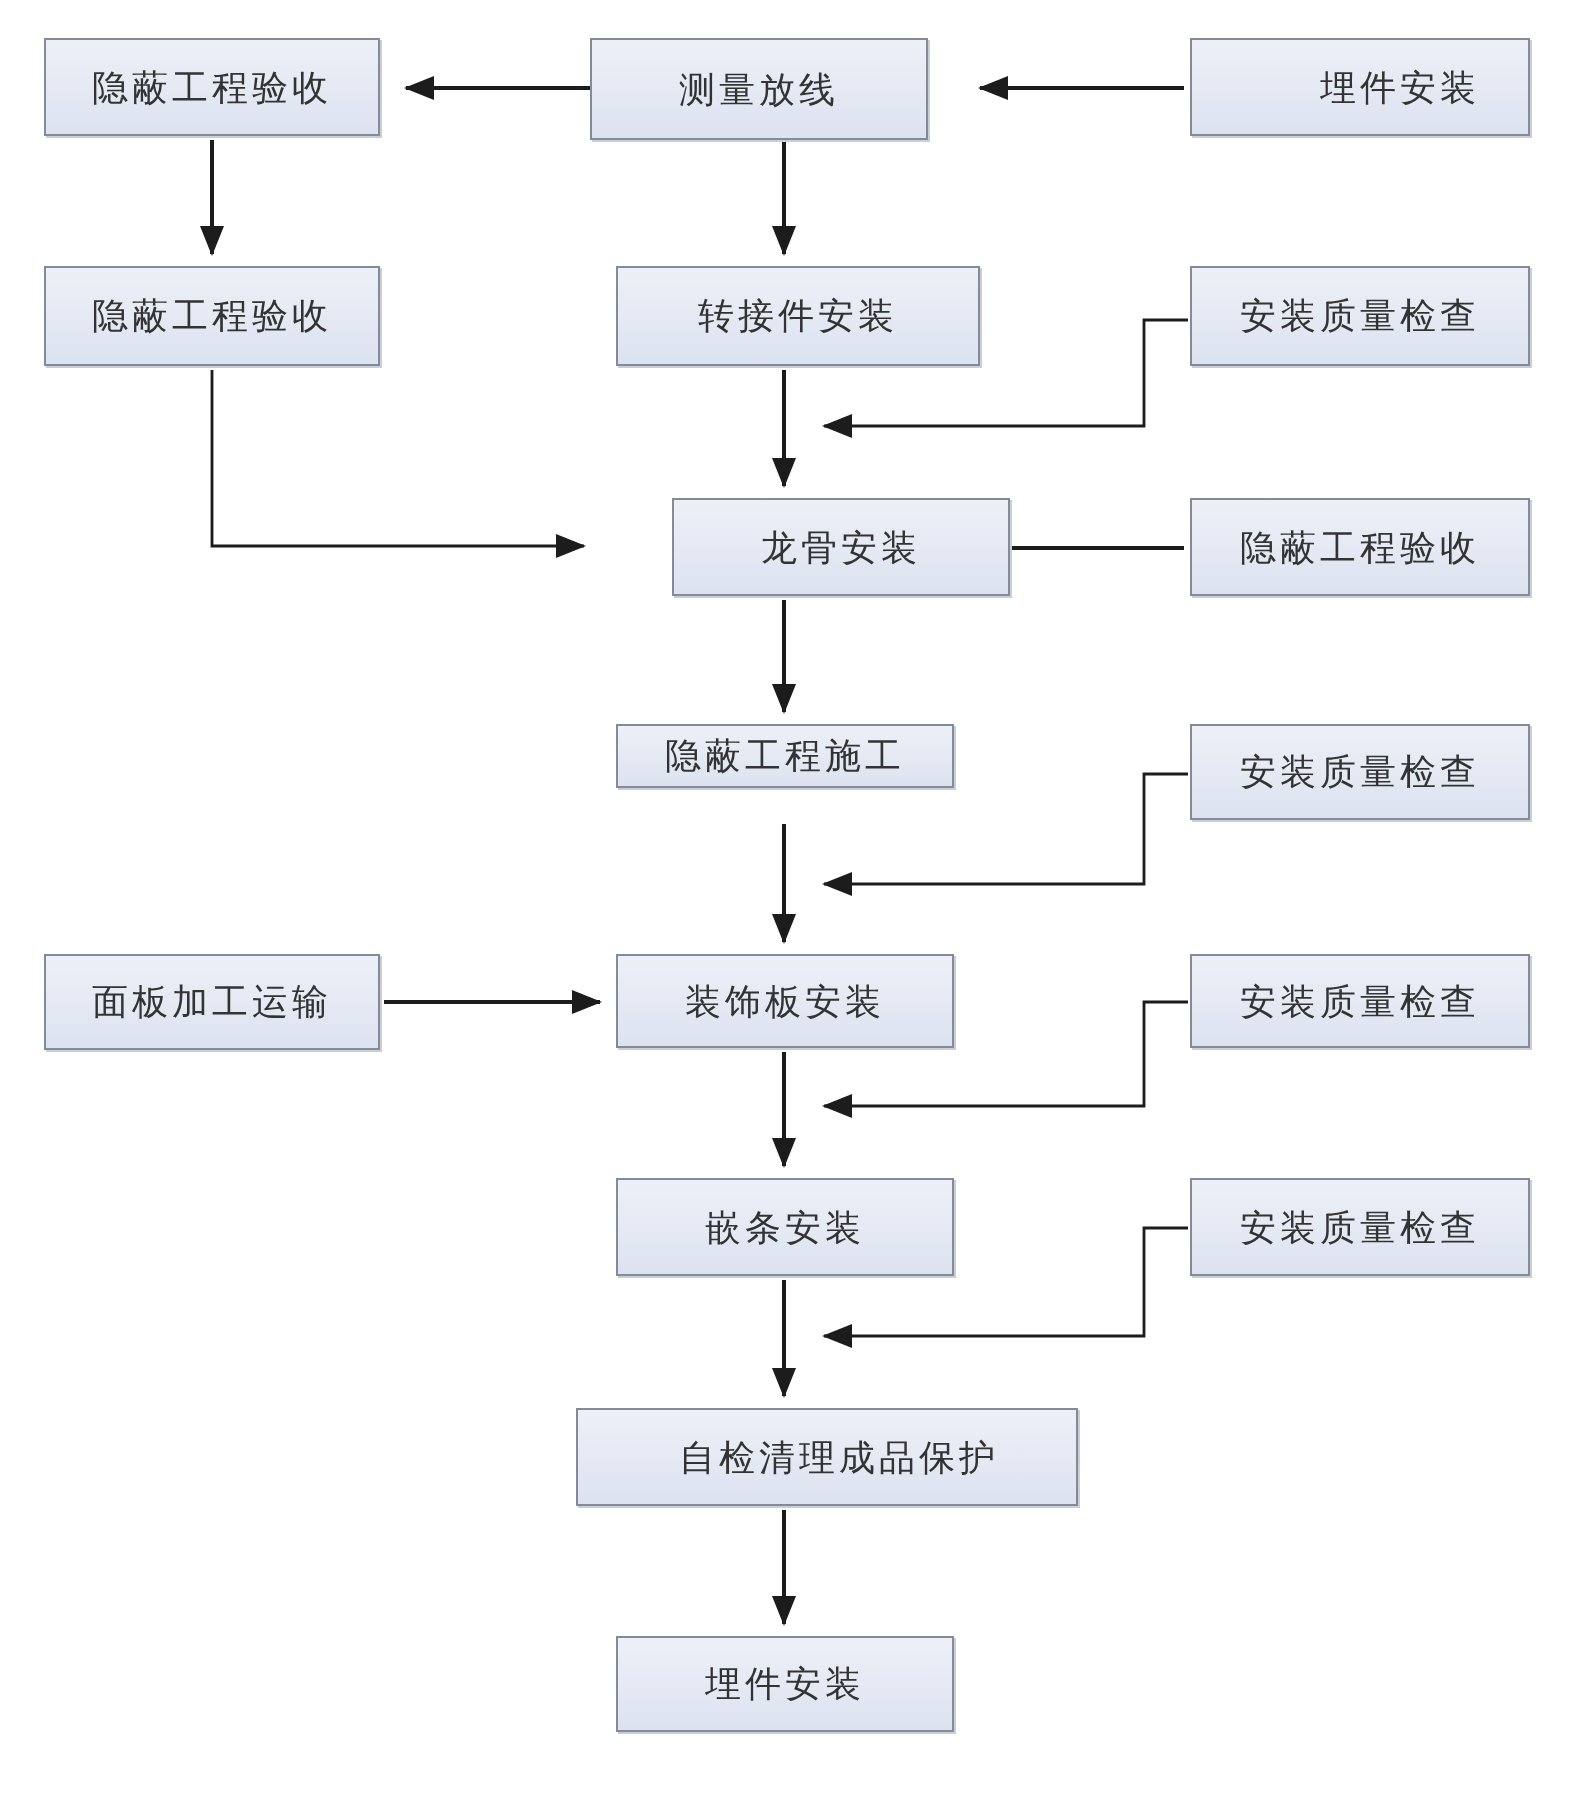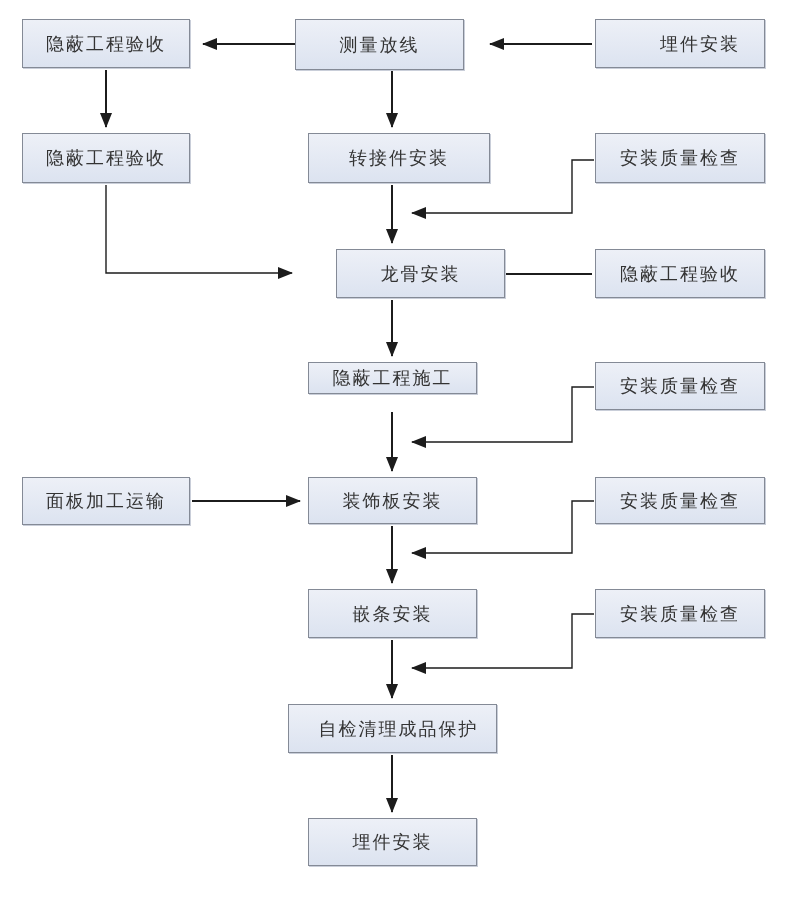--- a/index.html
+++ b/index.html
@@ -93,17 +93,17 @@
   <div class="node" style="left:308px; top:362px; width:169px; height:32px;">隐蔽工程施工</div>
   <div class="node" style="left:595px; top:362px; width:170px; height:48px;">安装质量检查</div>
 
   <div class="node" style="left:308px; top:477px; width:169px; height:47px;">装饰板安装</div>
   <div class="node" style="left:22px;  top:477px; width:168px; height:48px;">面板加工运输</div>
   <div class="node" style="left:595px; top:477px; width:170px; height:47px;">安装质量检查</div>
 
   <div class="node" style="left:308px; top:589px; width:169px; height:49px;">嵌条安装</div>
   <div class="node" style="left:595px; top:589px; width:170px; height:49px;">安装质量检查</div>
 
-  <div class="node" style="left:288px; top:704px; width:209px; height:49px;padding-left:12px;">自检清理成品保护</div>
+  <div class="node" style="left:288px; top:704px; width:251px; height:49px;padding-left:12px;">自检清理成品保护</div>
 
   <div class="node" style="left:308px; top:818px; width:169px; height:48px;">埋件安装</div>
 
 </div>
 
 </body></html>

